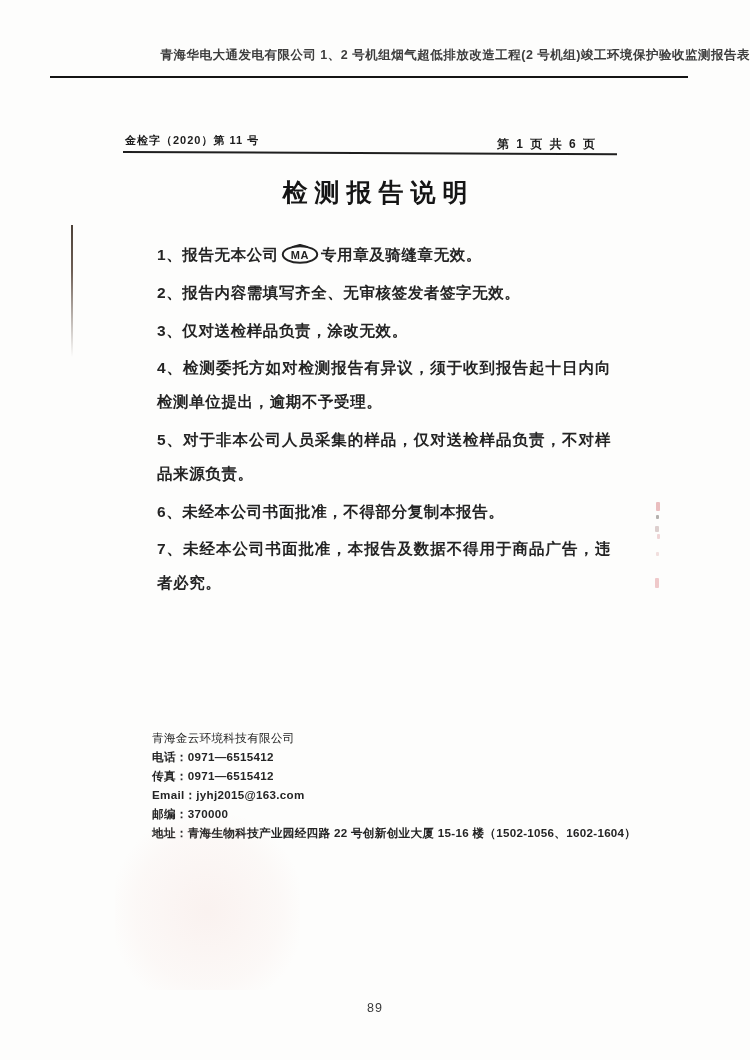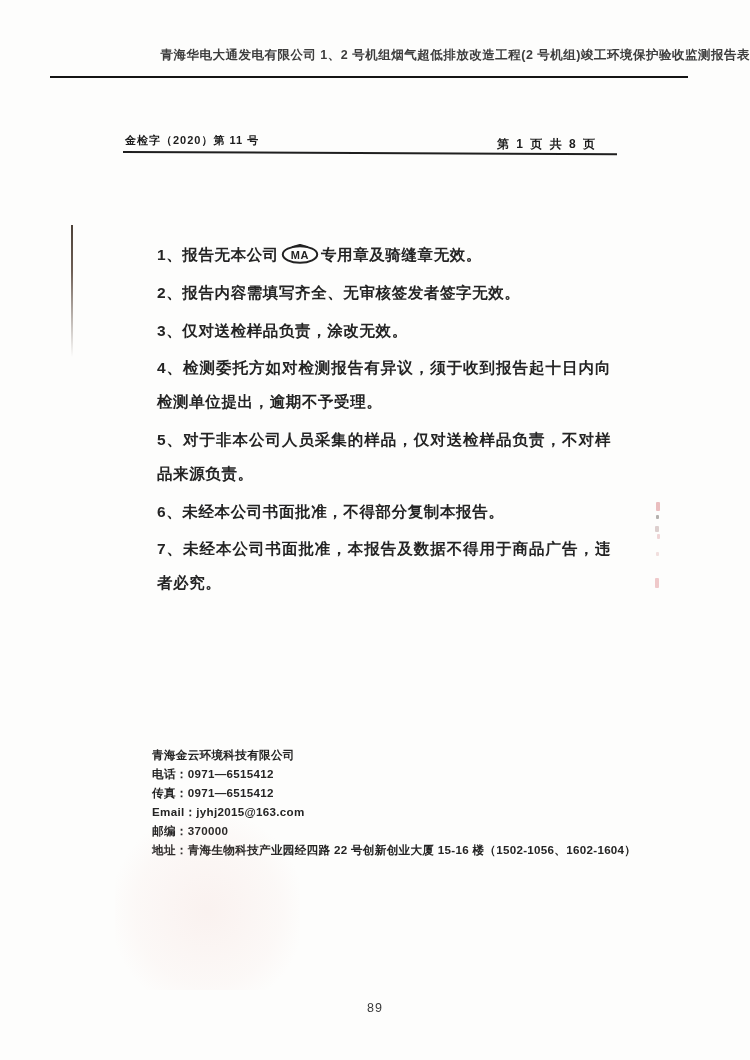--- a/index.html
+++ b/index.html
@@ -55,21 +55,21 @@
     width:38px;height:20px;
   }
 
   
   .contact{
     position:absolute;top:728px;left:152px;width:480px;
     font-size:11.6px;font-weight:bold;color:#242424;line-height:19px;
     letter-spacing:.3px;
   }
   .contact-row{white-space:nowrap;}
-  .contact-company{font-weight:bold;margin-top:17px;}
+  .contact-company{font-weight:normal;}
 
   
   .page-number{
     position:absolute;top:969px;left:0;width:100%;
     text-align:center;font-size:12.5px;color:#3a3a3a;letter-spacing:1px;margin-top:32px;
   }
 
   
   .scan-vline{
     position:absolute;left:71px;top:225px;width:1.6px;height:132px;
@@ -89,23 +89,24 @@
 </style>
 </head>
 <body>
 
 <div class="page">
 
   <div class="header-title">青海华电大通发电有限公司 1、2 号机组烟气超低排放改造工程(2 号机组)竣工环境保护验收监测报告表</div>
   <div class="header-rule"></div>
 
   <div class="doc-number">金检字（2020）第 11 号</div>
-  <div class="page-indicator">第 1 页 共 8 页</div>
+  <div class="page-indicator">第 1 页 共 6 页</div>
   <div class="docnum-rule"></div>
 
+  <div class="report-title">检测报告说明</div>
 
   <div class="notes">
     <p class="note"><span>1、</span><span>报告无本公司</span><svg class="cma-logo" viewBox="0 0 38 20">
           <path d="M 11,3.2 L 19,0.8 L 27,3.2" fill="none" stroke="#222" stroke-width="1.8"></path>
           <ellipse cx="19" cy="10.5" rx="17.2" ry="8.2" fill="none" stroke="#222" stroke-width="2"></ellipse>
           <text x="19" y="14.5" text-anchor="middle" font-size="11" font-weight="bold" fill="#222" font-family="Liberation Sans, sans-serif">MA</text>
         </svg><span>专用章及骑缝章无效。</span></p>
     <p class="note"><span>2、</span><span>报告内容需填写齐全、无审核签发者签字无效。</span></p>
     <p class="note"><span>3、</span><span>仅对送检样品负责，涂改无效。</span></p>
     <p class="note"><span>4、</span><span>检测委托方如对检测报告有异议，须于收到报告起十日内向检测单位提出，逾期不予受理。</span></p>

